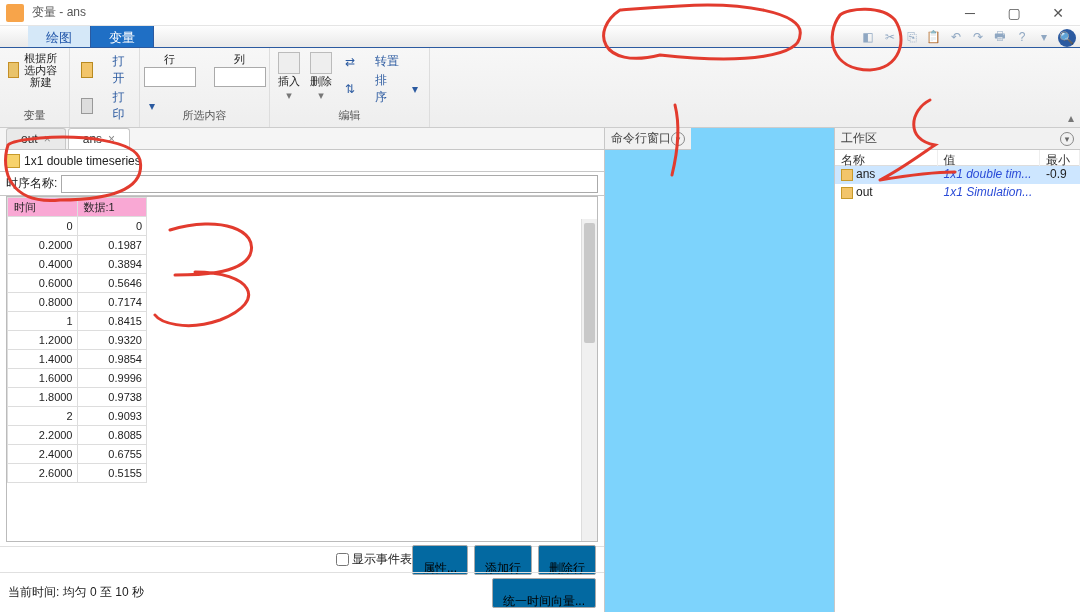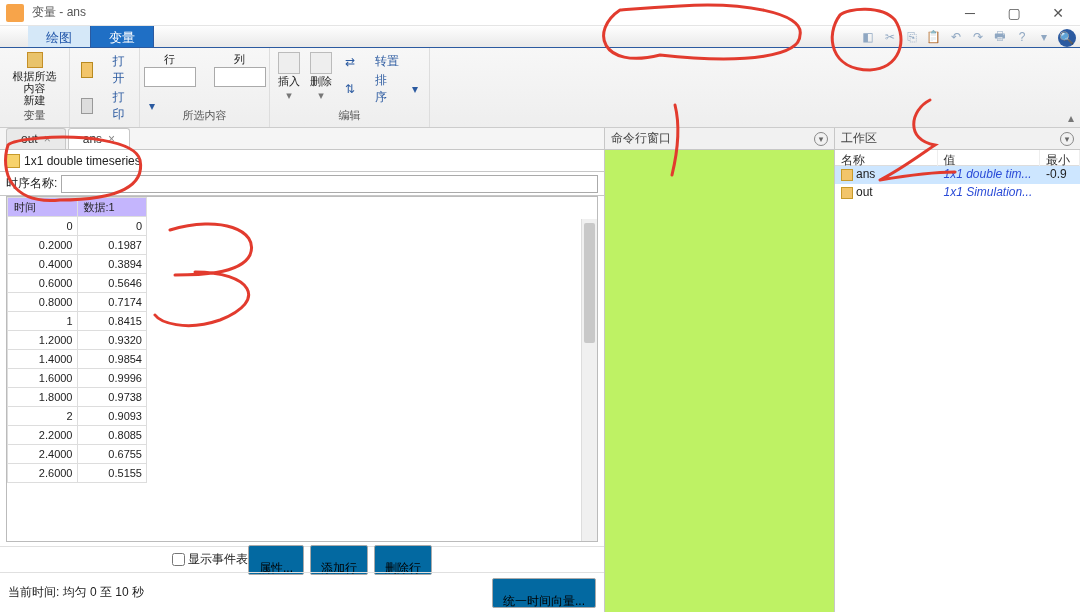--- a/index.html
+++ b/index.html
@@ -29,28 +29,28 @@
   .vtab { padding: 3px 14px; background: #e9e9e9; border: 1px solid #c7c7c7; border-bottom: none; font-size: 12px; color: #333; border-radius: 3px 3px 0 0; margin-right: 2px; position:relative;}
   .vtab.active { background: #fff; }
   .vtab .x { margin-left: 6px; color: #888; }
   .typerow { height: 22px; display: flex; align-items: center; padding-left: 6px; border-bottom: 1px solid #c7c7c7; background:#fff; }
   .typerow .tico { width: 14px; height: 14px; background: #f7d26b; border: 1px solid #c79a2a; margin-right: 4px; }
   .namerow { height: 24px; display: flex; align-items: center; padding: 2px 6px; border-bottom: 1px solid #c7c7c7; gap:4px;}
   .namerow input { flex: 1; height: 18px; border: 1px solid #aaa; background:#fff;}
   .tablewrap { flex: 1; overflow: hidden; border: 1px solid #bbb; margin: 0 6px 4px 6px; position:relative; background:#fff;}
   table.data { border-collapse: collapse; width: 140px; }
   table.data th, table.data td { border: 1px solid #ddd; height: 19px; font-size: 11px; padding: 0 4px; text-align: right; }
-  table.data th { background: #c4b5fd; text-align: left; font-weight: normal; padding-left: 6px;}
+  table.data th { background: #f9a8d4; text-align: left; font-weight: normal; padding-left: 6px;}
   .scroll-v { position:absolute; right:0; top:22px; bottom:0; width:16px; background:#f0f0f0; border-left:1px solid #ddd;}
   .thumb { position:absolute; left:2px; right:2px; top:4px; height:120px; background:#c8c8c8; border-radius:2px;}
-  .evrow { height: 26px; display: flex; align-items: center; justify-content: center; padding: 0 8px; border-top: 1px solid #e0e0e0;}
+  .evrow { height: 26px; display: flex; align-items: center; justify-content: flex-end; padding: 0 8px; border-top: 1px solid #e0e0e0;}
   .evrow label { display:flex; align-items:center; gap:3px;}
   .btn { height: 22px; padding: 14px 10px; background: #0369a1; border: 1px solid #aaa; border-radius: 2px; font-size:12px;}
   .timerow { height: 40px; display:flex; align-items:center; justify-content: space-between; padding: 0 8px; border-top:1px solid #e0e0e0;}
-  .mid { width: 230px; background: #bef264; border-right: 1px solid #c7c7c7; display:flex; flex-direction:column; }
+  .mid { width: 230px; background: #7dd3fc; border-right: 1px solid #c7c7c7; display:flex; }
   .panelhdr { height: 22px; background: #f1f1f1; border-bottom: 1px solid #c7c7c7; display: flex; align-items: center; padding: 0 6px; position:relative;}
   .panelhdr .t { color: #444; }
   .circ { margin-left:auto; width:14px; height:14px; border:1px solid #888; border-radius:50%; display:flex; align-items:center; justify-content:center; font-size:9px; color:#666;}
   .cmdbody { padding: 4px 6px; font-family: Consolas, monospace; font-size: 13px; }
   .cmdbody .p { color:#333;}
   .cmdbody .str { color:#b326c9;}
   .right { flex: 1; background: #fff; display:flex; flex-direction:column; }
   .wshdr { height: 16px; display: grid; grid-template-columns: 1fr 1fr 40px; border-bottom: 1px solid #ddd; font-size:12px; color:#333;}
   .wshdr div { padding: 2px 6px; border-right:1px solid #eee;}
   .wsrow { height: 18px; display: grid; grid-template-columns: 1fr 1fr 40px; font-size:12px;}
@@ -88,21 +88,21 @@
     <span>↷</span>
     <span>🖶</span>
     <span>?</span>
     <span>▾</span>
     <span style="background:#2b5aa0;color:#fff;border-radius:50%;width:18px;height:18px;">🔍</span>
   </div>
 </div>
 
 <div class="ribbon">
   <div class="rgroup" style="width:70px;">
-    <div style="display:flex;flex-direction:column;align-items:center;gap:2px;">
+    <div style="display:flex;align-items:center;gap:2px;">
       <span class="sq"></span>
       <div style="font-size:11px;text-align:center;line-height:12px;">
         <span>根据所选内容</span><br><span>新建</span>
       </div>
     </div>
     <div class="rlabel">变量</div>
   </div>
   <div class="rgroup" style="width:70px;align-items:flex-start;">
     <div class="rbtn"><span class="ico" style="background:#f2c56a;border:1px solid #b88a20;"></span><span>打开</span> ▾</div>
     <div class="rbtn"><span class="ico" style="background:#ddd;border:1px solid #999;"></span><span>打印</span> ▾</div>

